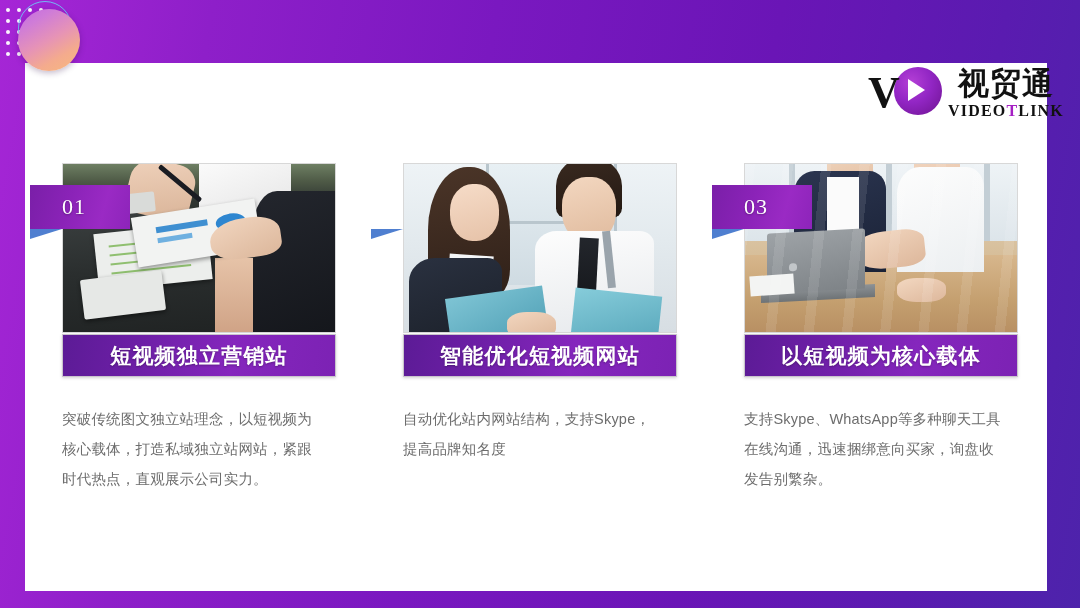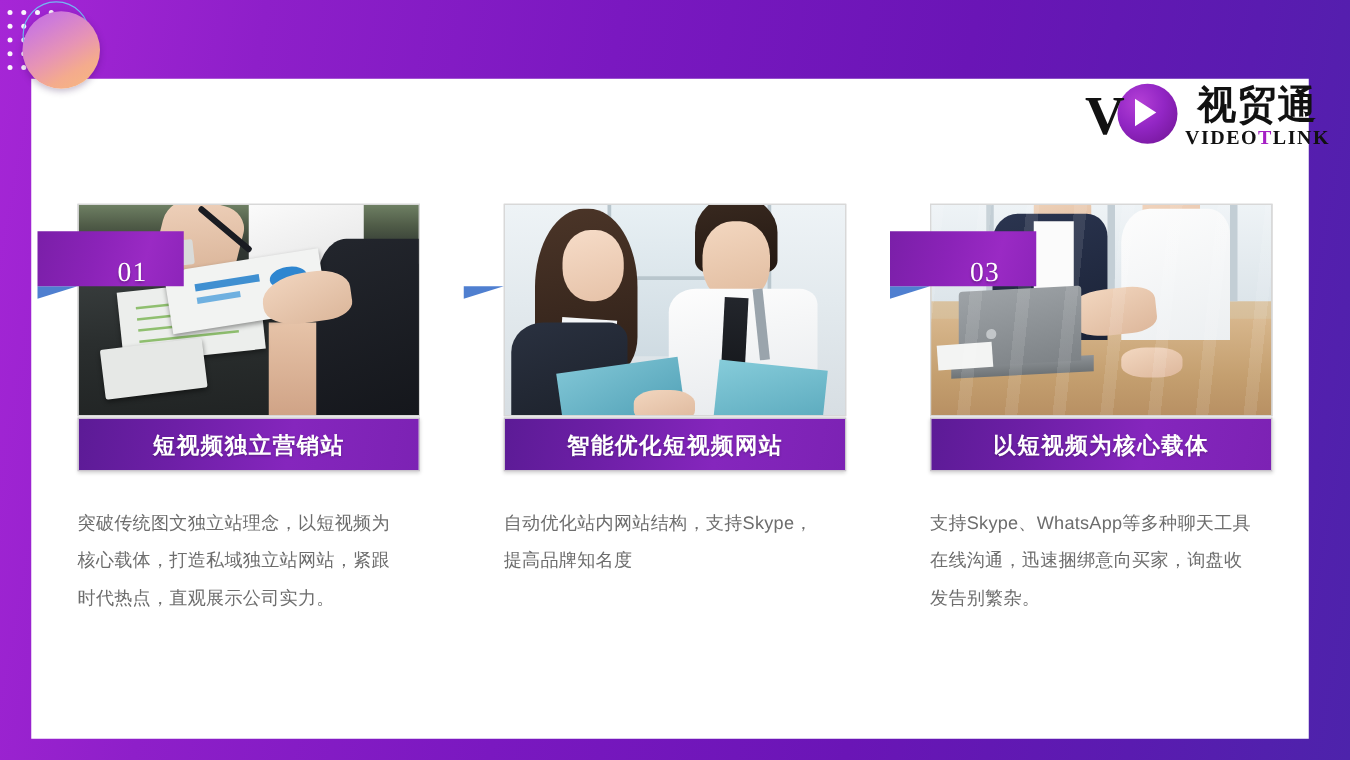--- a/index.html
+++ b/index.html
@@ -196,28 +196,28 @@
   .card-photo .ph {
     position: absolute;
     inset: 0;
   }
 
   
   .badge {
     position: absolute;
     left: -32px;
     top: 22px;
-    width: 117px;
+    width: 100px;
     height: 44px;
     background: linear-gradient(105deg, #7a1fa8 0%, #8b23b8 40%, #9a2ac4 72%, #8d24ba 100%);
     z-index: 4;
     display: flex;
-    align-items: flex-end;
+    align-items: center;
     box-sizing: border-box;
-    padding-left: 64px;
+    padding-left: 32px;
   }
   .badge-num {
     color: #ffffff;
     font-size: 22px;
     line-height: 22px;
     letter-spacing: 1px;
     font-family: "Liberation Serif", "DejaVu Serif", serif;
     text-shadow: 0 1px 2px rgba(0,0,0,0.3);
   }
   .badge-tail {
@@ -240,21 +240,21 @@
     background: linear-gradient(100deg, #5c1b96 0%, #6d1fa6 28%, #8526bd 62%, #7c22b4 100%);
     display: flex;
     align-items: center;
     justify-content: center;
     box-sizing: border-box;
     border: 1px solid #c9c4cc;
     box-shadow: 0 1px 3px rgba(0,0,0,0.18);
   }
   .card-title span {
     color: #ffffff;
-    font-size: 18px;
+    font-size: 21px;
     font-weight: bold;
     letter-spacing: 1.2px;
     text-shadow: 0 1px 2px rgba(0,0,0,0.28);
   }
 
   
   .card-body {
     margin-top: 27px;
     width: 258px;
     font-size: 14.5px;

